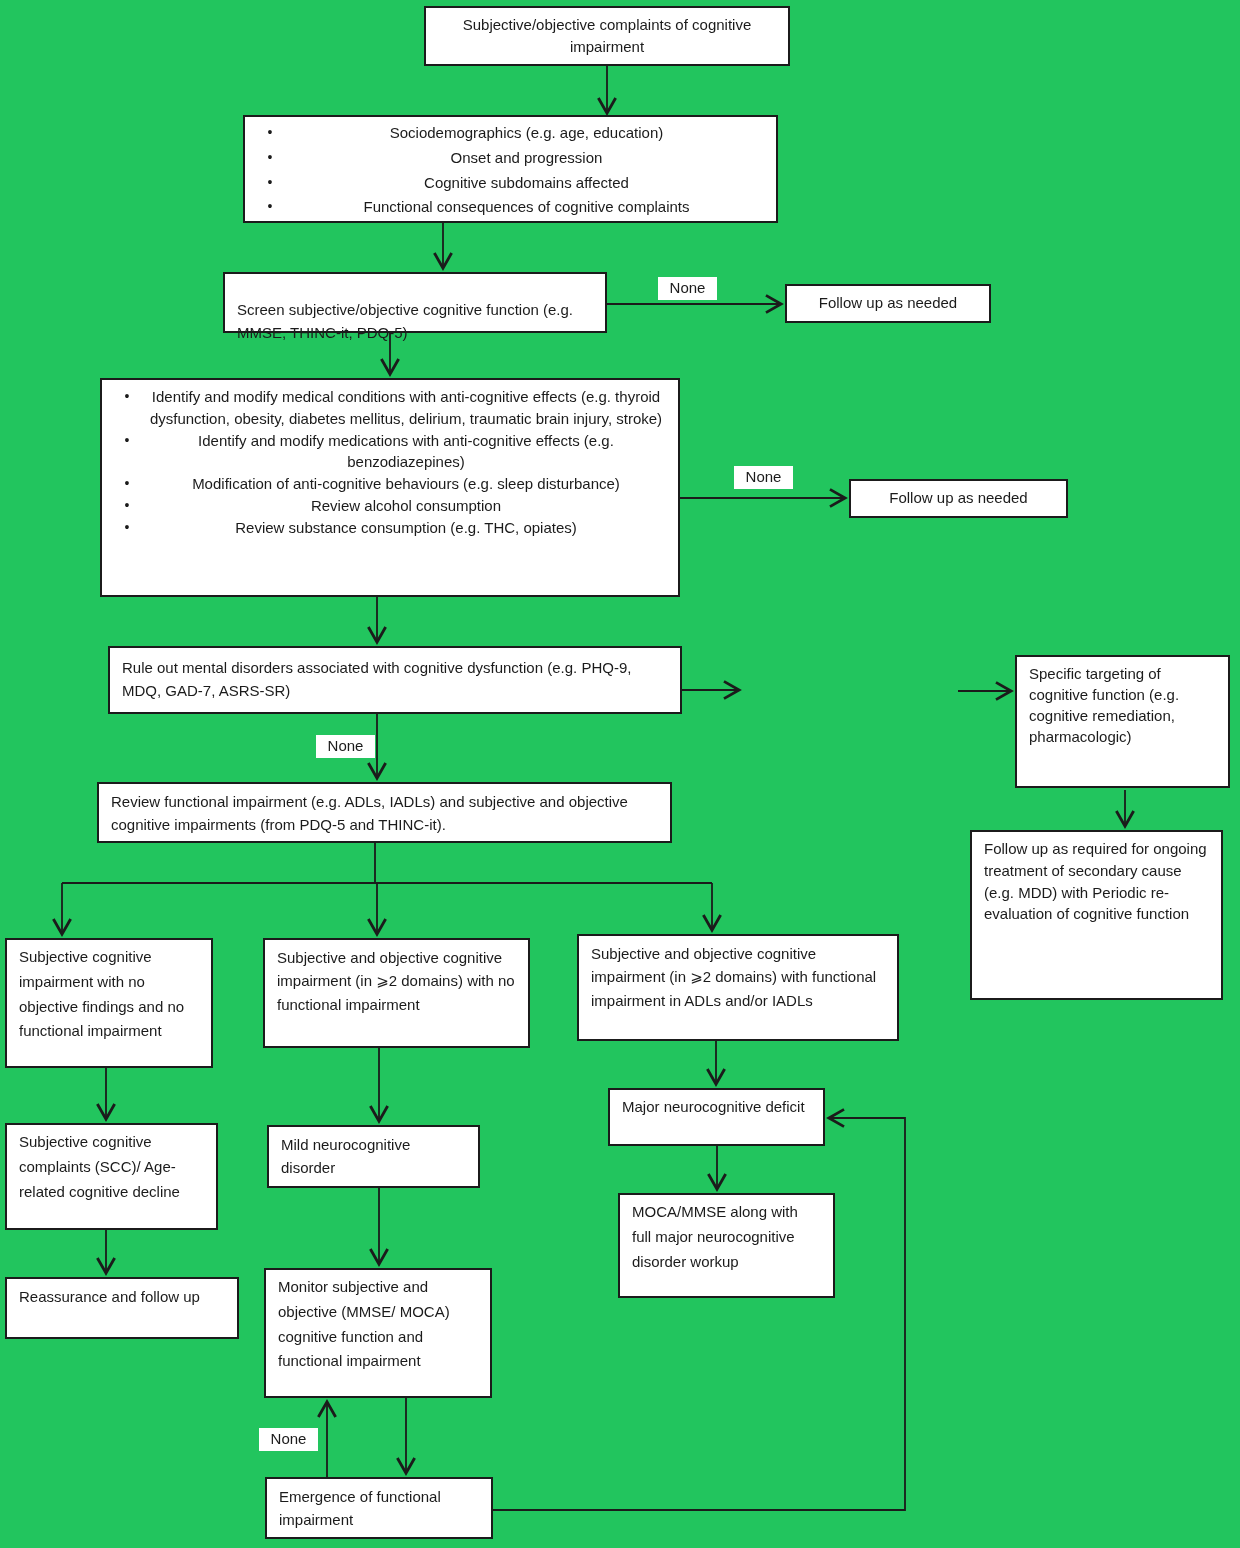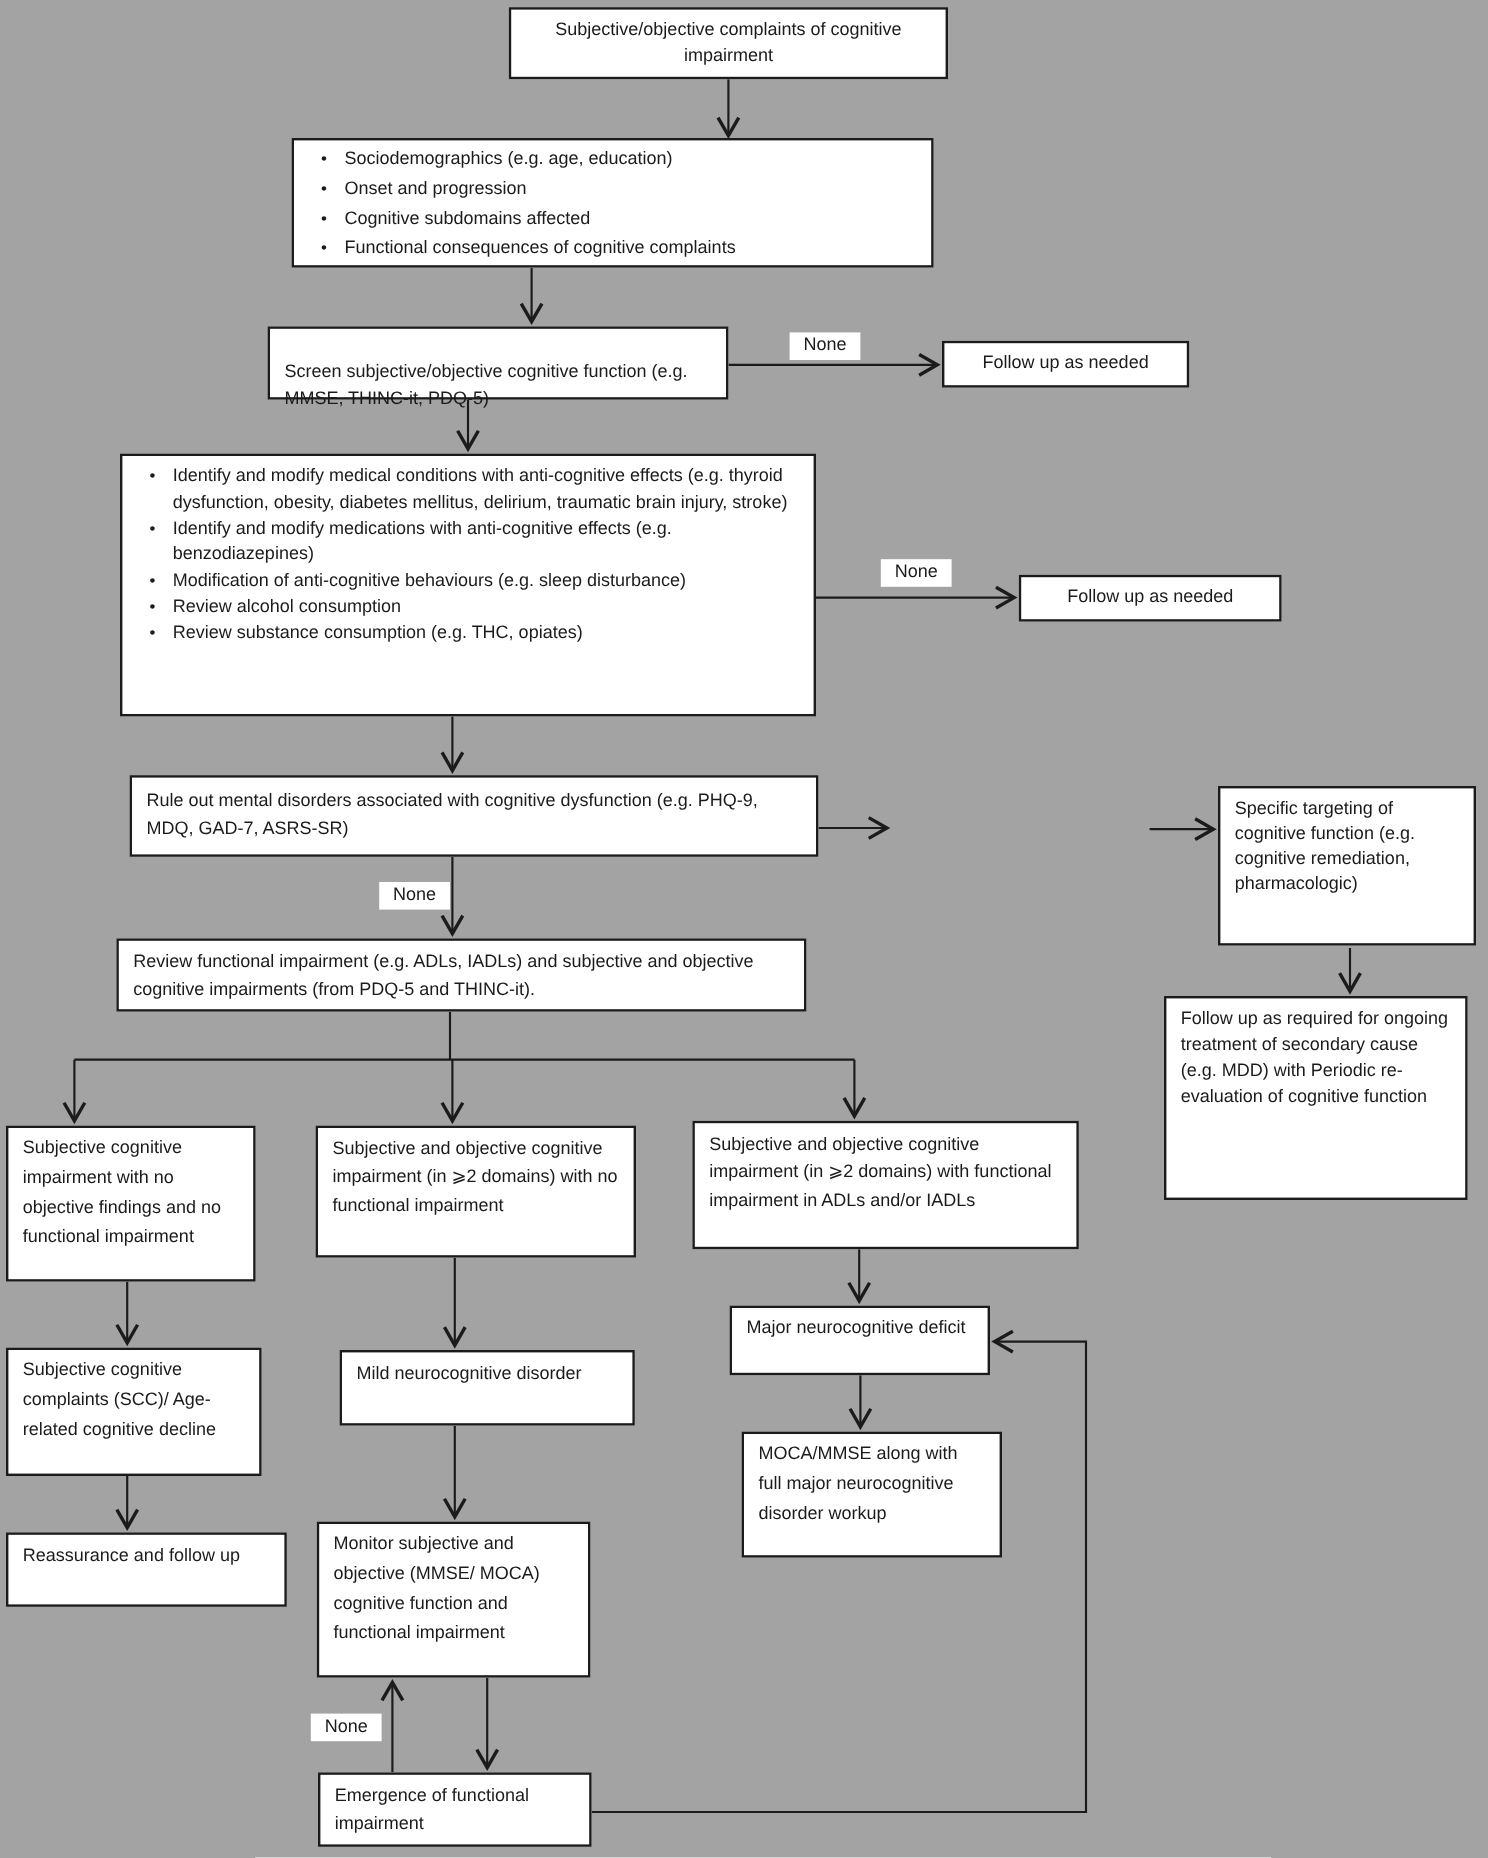--- a/index.html
+++ b/index.html
@@ -1,32 +1,32 @@
 <!DOCTYPE html>
 <html><head>
 <meta charset="utf-8">
 <style>
   html,body{margin:0;padding:0;background:#ffffff;}
   #page{
-    position:relative;width:1240px;height:1548px;background:#a3a3a3;
+    position:relative;width:1240px;height:1548px;background:#22c55e;
     font-family:"Liberation Sans","DejaVu Sans",sans-serif;
     color:#1b1b1b;font-size:15px;line-height:1.5;
   }
   #connectors{position:absolute;left:0;top:0;width:1240px;height:1548px;pointer-events:none;}
   .box{
     position:absolute;box-sizing:border-box;background:#ffffff;
     border:2px solid #1b1b1b;padding:7px 12px;
   }
   .center{display:flex;align-items:center;justify-content:center;text-align:center;padding:4px 8px;}
   .lh-tall{line-height:1.65;}
   .lh-mid{line-height:1.55;}
   .bullets{padding:4px 10px 4px 8px;}
   .bullet-row{display:flex;align-items:flex-start;}
   .dot{flex:0 0 34px;text-align:center;font-size:14px;}
-  .bullet-text{flex:1;}
+  .bullet-text{flex:1;text-align:center;}
   .edge-label{position:absolute;background:#ffffff;padding:0 2px;}
 </style>
 </head>
 <body>
 
 <div id="page">
 
   <svg id="connectors" viewBox="0 0 1240 1548" xmlns="http://www.w3.org/2000/svg">
     <defs>
       <marker id="ah" viewBox="0 0 10 10" refX="7.5" refY="5" markerWidth="12" markerHeight="12" orient="auto-start-reverse">
@@ -122,21 +122,21 @@
   <div class="box lh-tall" style="left:5px;top:938px;width:208px;height:130px;padding-top:5px">Subjective cognitive impairment  with no objective findings and no functional impairment</div>
 
   <div class="box lh-mid" style="left:263px;top:938px;width:267px;height:110px;padding-top:6px">Subjective and objective cognitive impairment  (in ⩾2 domains) with no functional impairment</div>
 
   <div class="box lh-mid" style="left:577px;top:934px;width:322px;height:107px;padding-top:6px">Subjective and objective cognitive impairment  (in ⩾2 domains) with functional impairment in ADLs and/or IADLs</div>
 
   <div class="box lh-tall" style="left:5px;top:1123px;width:213px;height:107px;padding-top:5px">Subjective cognitive complaints (SCC)/ Age-related cognitive decline</div>
 
   <div class="box lh-mid" style="left:5px;top:1277px;width:234px;height:62px;padding-top:6px">Reassurance and follow up</div>
 
-  <div class="box lh-mid" style="left:283px;top:1125px;width:246px;height:63px;padding-top:6px">Mild neurocognitive disorder</div>
+  <div class="box lh-mid" style="left:267px;top:1125px;width:213px;height:63px;padding-top:6px">Mild neurocognitive disorder</div>
 
   <div class="box lh-tall" style="left:264px;top:1268px;width:228px;height:130px;padding-top:5px">Monitor subjective and objective (MMSE/ MOCA) cognitive function and functional impairment</div>
 
   <div class="box lh-mid" style="left:608px;top:1088px;width:217px;height:58px;padding-top:5px">Major neurocognitive deficit</div>
 
   <div class="box lh-tall" style="left:618px;top:1193px;width:217px;height:105px;padding-top:5px">MOCA/MMSE  along with full major neurocognitive disorder workup</div>
 
   <div class="box lh-mid" style="left:265px;top:1477px;width:228px;height:62px;padding-top:6px">Emergence of functional impairment</div>
 
   <div class="edge-label" style="left:658px;top:277px;width:55px;text-align:center">None</div>

